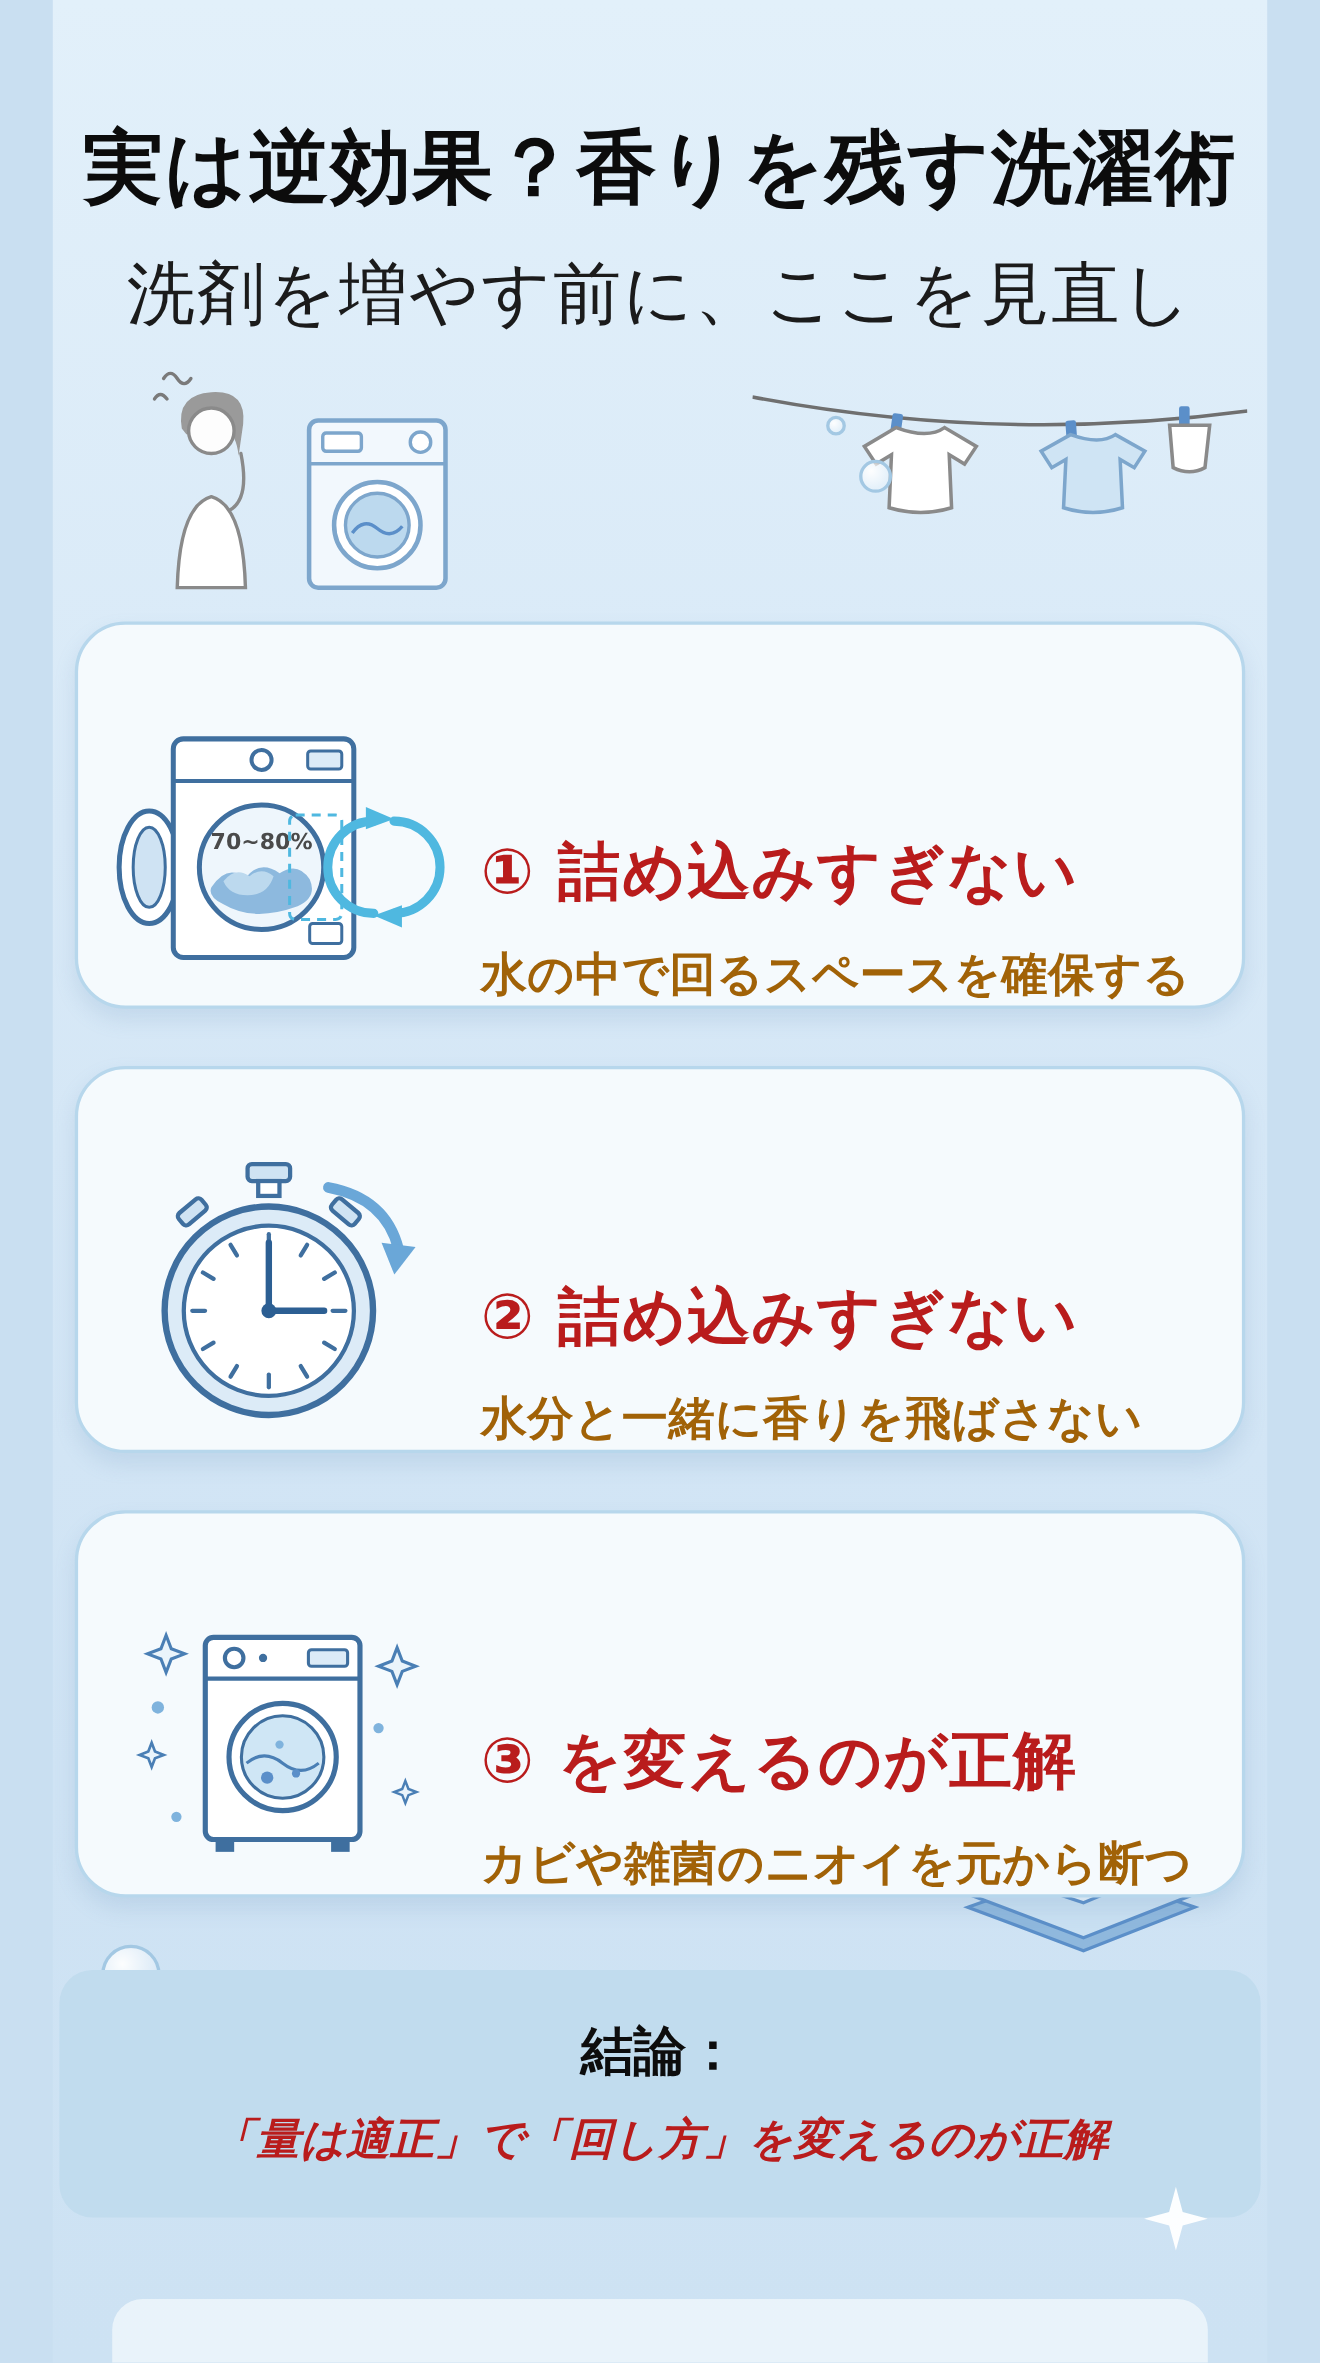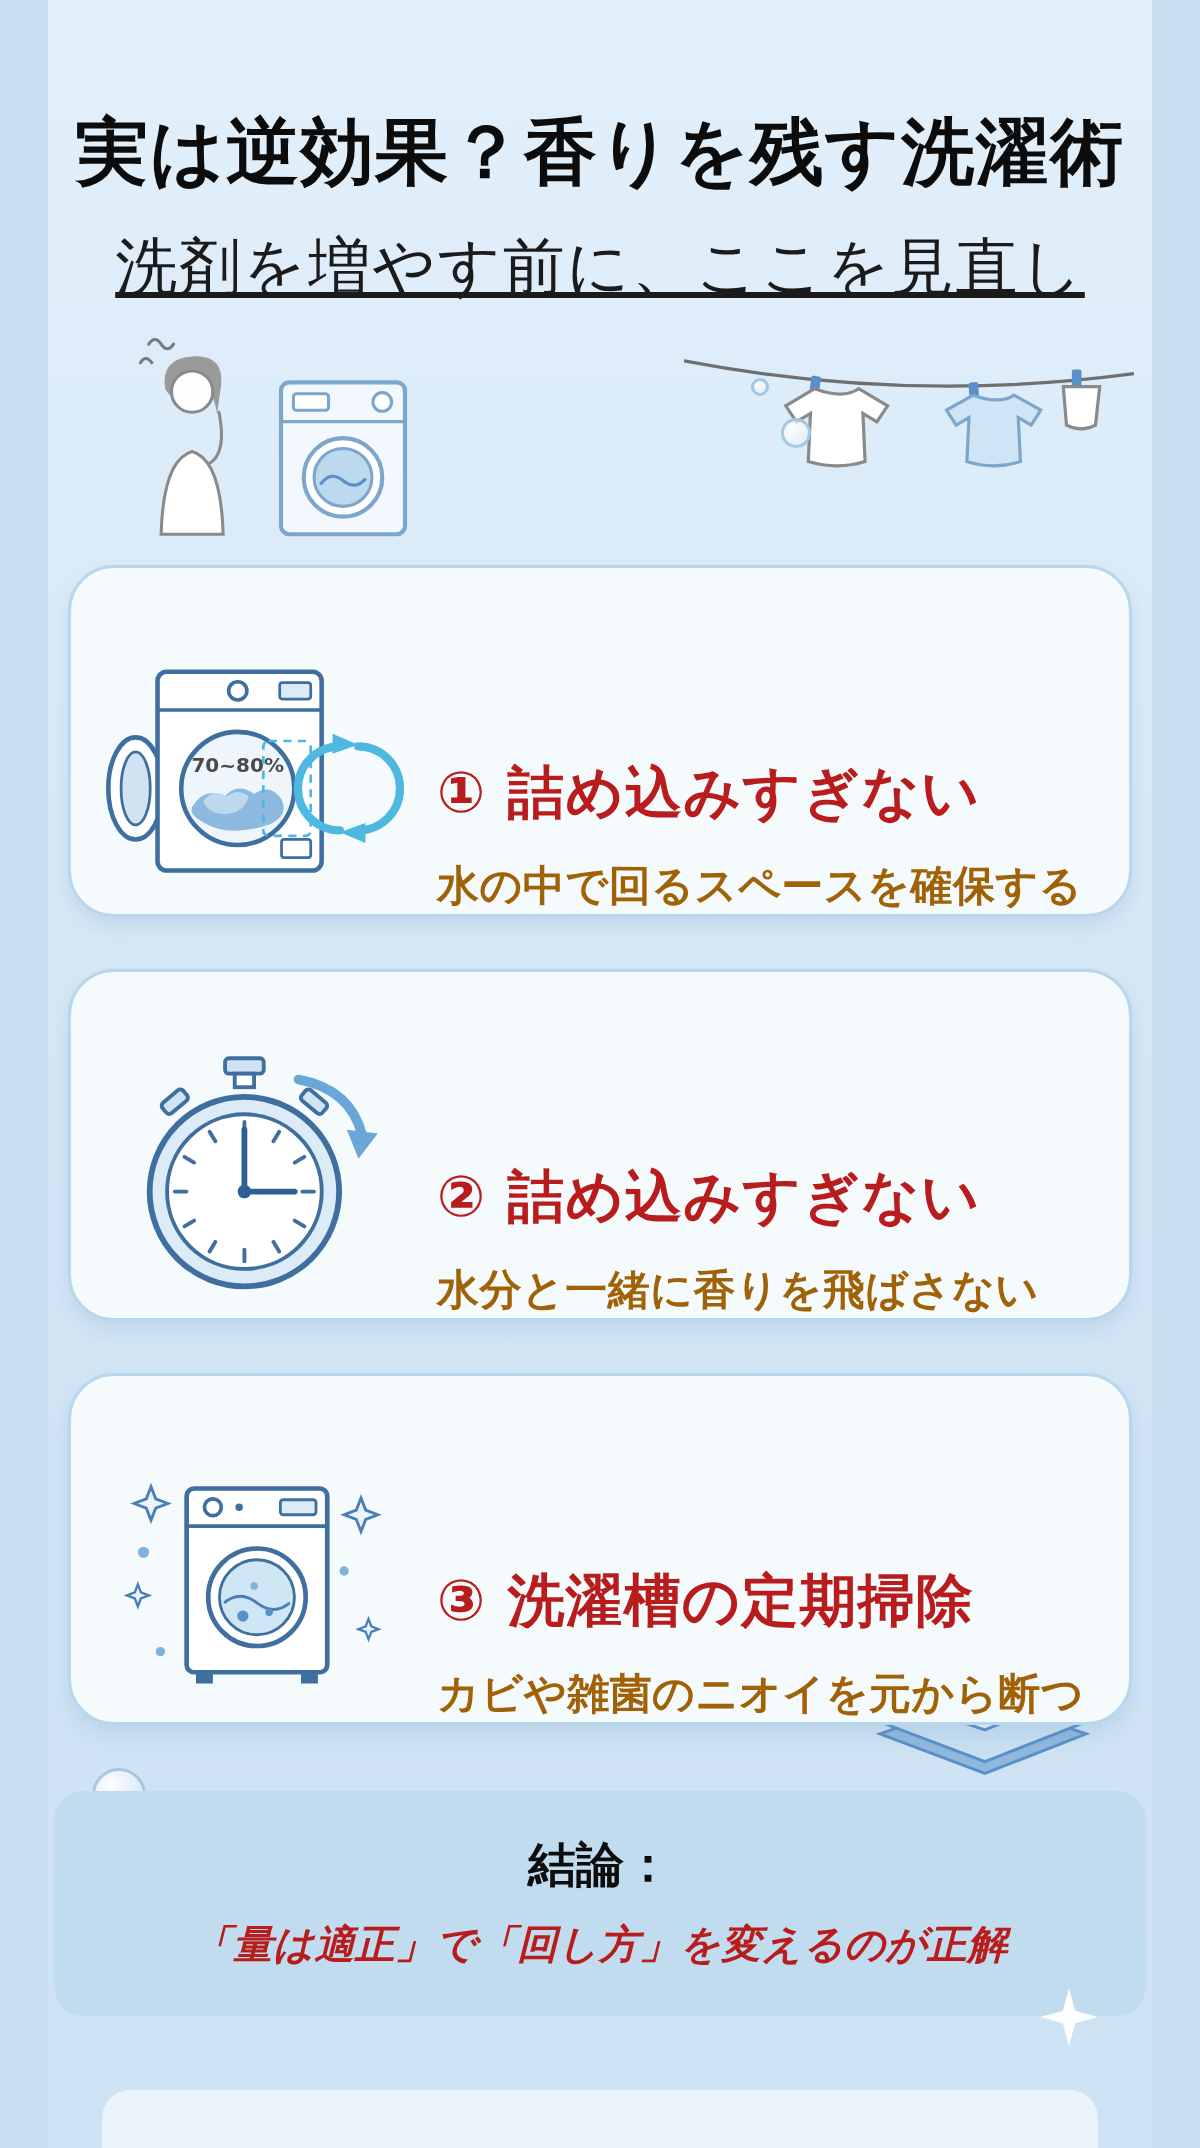--- a/index.html
+++ b/index.html
@@ -23,21 +23,20 @@
     font-weight: 900;
     letter-spacing: 0.02em;
     color: #0c0c0c;
   }
   .subtitle {
     margin-top: 22px;
     font-size: 62px;
     font-weight: 500;
     letter-spacing: 0.03em;
     color: #1b1b1b;
-    text-decoration: underline;
   }
 
   
   .hero { position: relative; height: 250px; margin-top: 6px; z-index: 1; }
   .woman-machine { position: absolute; left: 78px; top: 6px; width: 310px; height: 226px; }
   .clothesline   { position: absolute; right: 18px; top: 18px; width: 450px; height: 180px; }
 
   
   .cards { position: relative; z-index: 2; }
   .card {
@@ -235,21 +234,21 @@
           <circle cx="174" cy="168" r="4" fill="#5b8fc9"></circle>
           <circle cx="158" cy="140" r="4" fill="#7fb3dd"></circle>
           <rect x="96" y="232" width="18" height="12" fill="#3f6f9f"></rect>
           <rect x="208" y="232" width="18" height="12" fill="#3f6f9f"></rect>
           <path transform="translate(272 64)" d="M0 -18 L5 -5 L18 0 L5 5 L0 18 L-5 5 L-18 0 L-5 -5 Z" fill="#eaf4fb" stroke="#4a7fb5" stroke-width="3"></path>
           <path transform="translate(280 186) scale(0.6)" d="M0 -18 L5 -5 L18 0 L5 5 L0 18 L-5 5 L-18 0 L-5 -5 Z" fill="#eaf4fb" stroke="#4a7fb5" stroke-width="4"></path>
           <circle cx="254" cy="124" r="5" fill="#7fb3dd"></circle>
         </svg>
       </div>
       <div class="card-text">
-        <h2 class="card-heading">③ 洗濯槽の定期掃除</h2>
+        <h2 class="card-heading">③ を変えるのが正解</h2>
         <p class="card-desc">カビや雑菌のニオイを元から断つ</p>
       </div>
     </section>
 
   </main>
 
   <svg class="towel" viewBox="0 0 240 150">
     <path d="M18 98 L120 62 L226 98 L124 138 Z" fill="#8fb8dd" stroke="#5b8fc9" stroke-width="3"></path>
     <path d="M18 86 L120 50 L226 86 L124 126 Z" fill="#c9e0f2" stroke="#5b8fc9" stroke-width="3"></path>
     <path d="M120 22 q52 6 76 42 L124 94 L28 62 q40 -42 92 -40 z" fill="#e9f4fb" stroke="#5b8fc9" stroke-width="3"></path>

